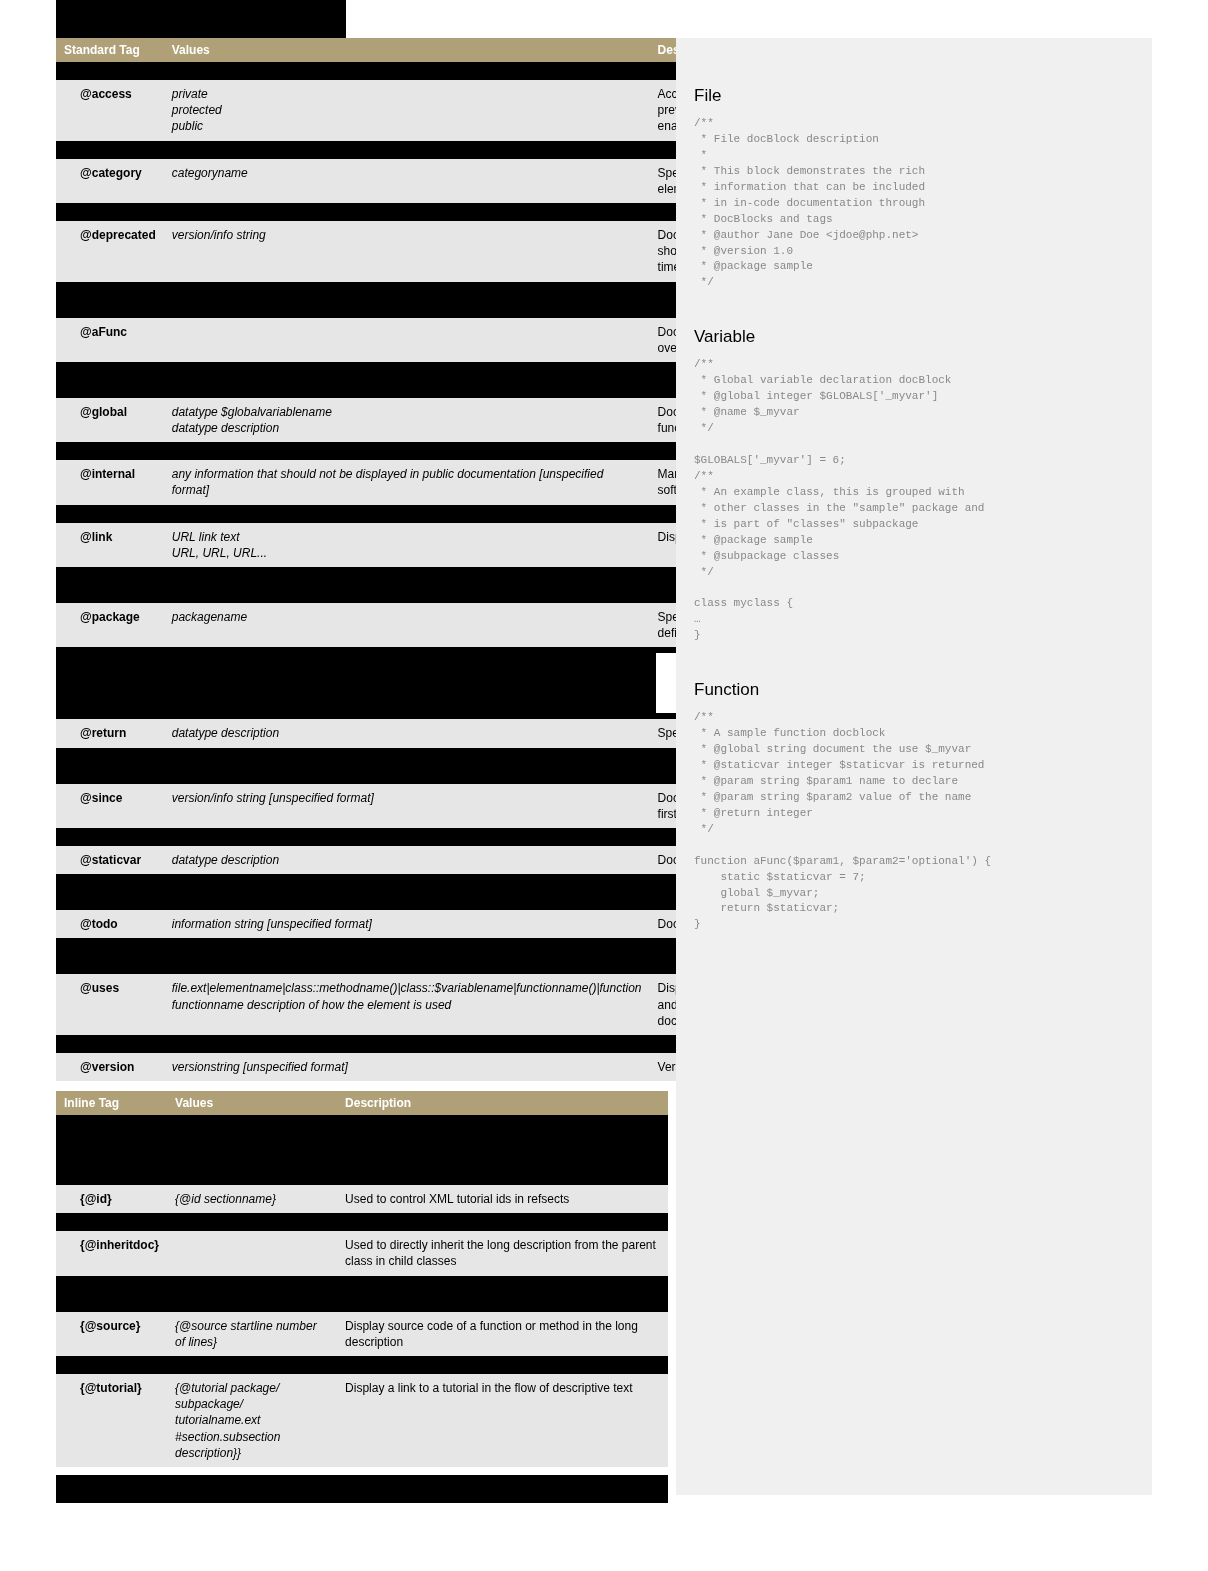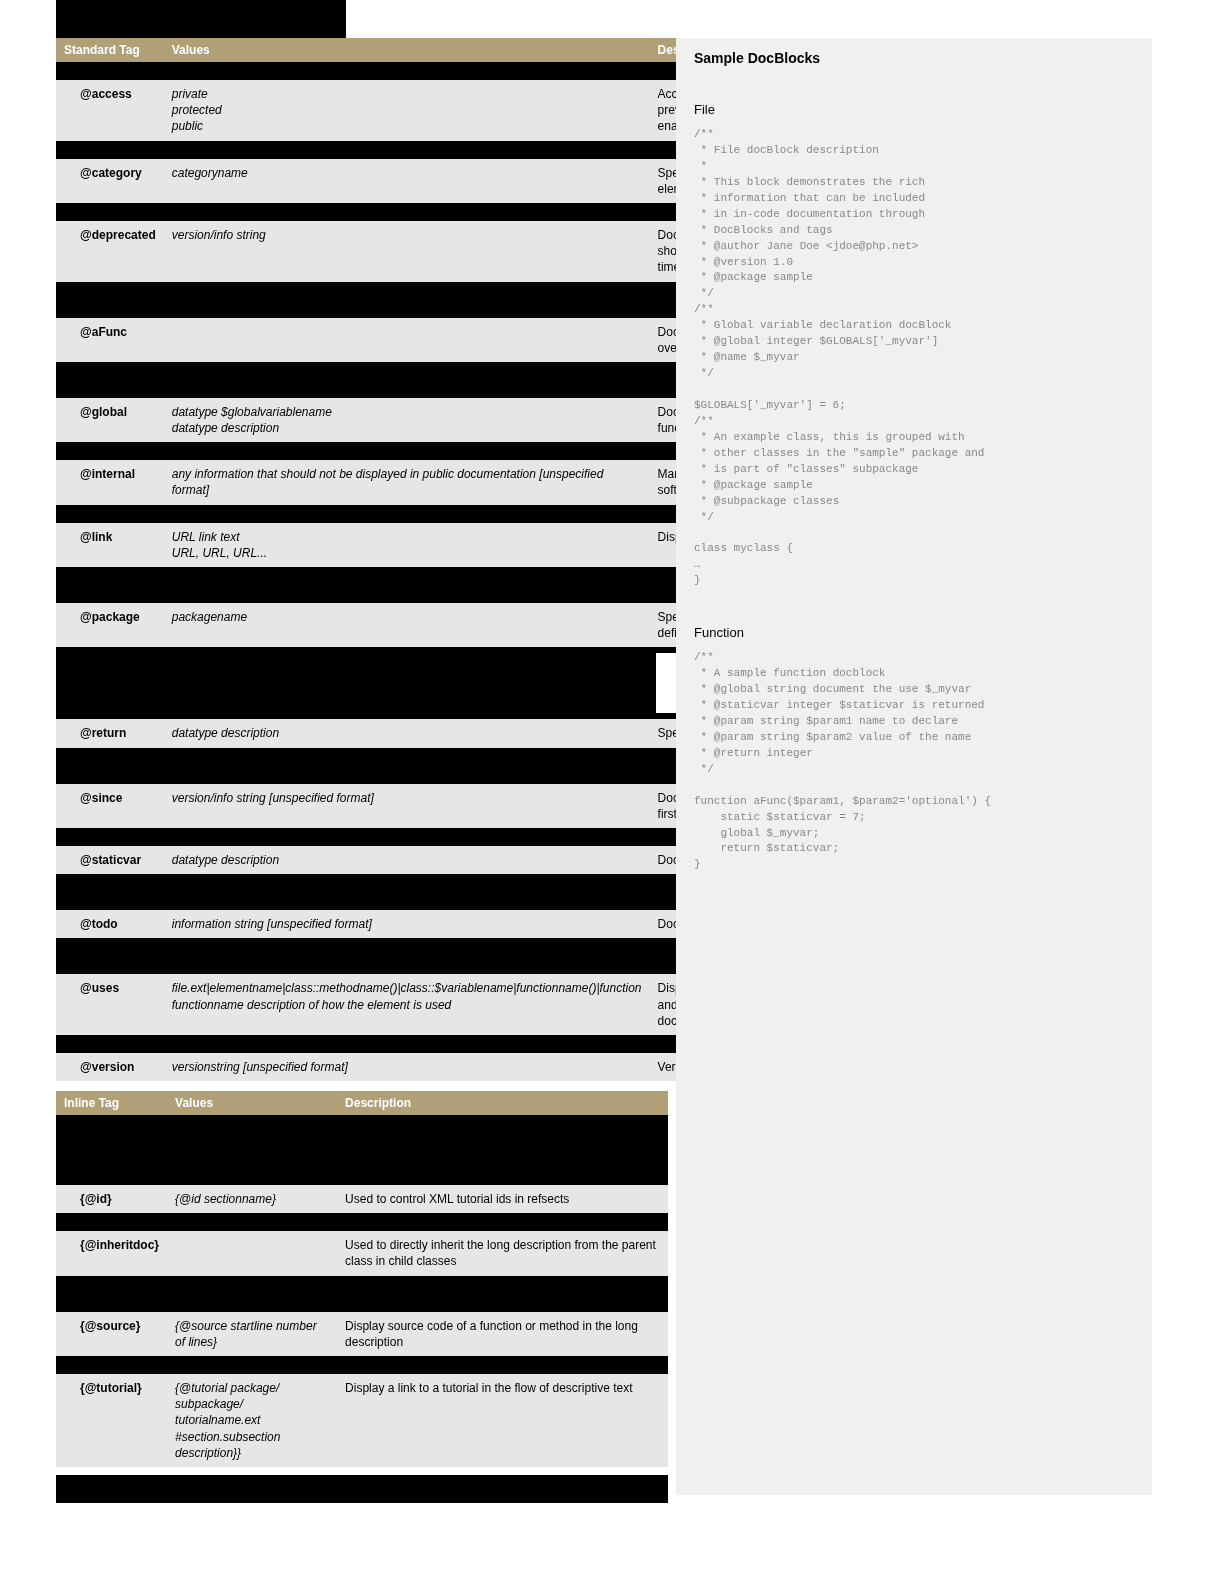--- a/index.html
+++ b/index.html
@@ -12,21 +12,21 @@
 .table td { background: #e6e6e6; padding: 6px 8px; vertical-align: top; font-size: 12px; line-height: 1.35; }
 .table td.tag { font-weight: bold; width: 100px; padding-left: 24px; }
 .table td.values { font-style: italic; width: 170px; }
 .table td.desc { }
 .table tr.blackrow td { background: #000; height: 18px; padding: 0; }
 .table tr.whitebox td.desc { background: #000; padding: 6px; }
 .table tr.whitebox td.desc .wb { background: #fff; height: 60px; width: 290px; }
 .bar-top { background: #000; height: 38px; width: 290px; }
 .bar-bottom { background: #000; height: 28px; width: 100%; margin-top: 8px; }
 .right-col h2 { font-size: 14px; font-weight: bold; margin-bottom: 24px; }
-.right-col h3 { font-size: 13px; font-weight: normal; margin: 36px 0 10px 0; }
+.right-col h3 { font-size: 17px; font-weight: normal; margin: 36px 0 10px 0; }
 .right-col pre { font-family: "Courier New", monospace; font-size: 11px; color: #888; line-height: 1.45; white-space: pre-wrap; }
 .left-col .gap { height: 10px; }
 </style>
 </head>
 <body>
 
 <div class="page">
   <div class="left-col">
     <div class="bar-top"></div>
 
@@ -201,34 +201,34 @@
             <td class="values">{@tutorial  package/  subpackage/ tutorialname.ext  #section.subsection description}}</td>
             <td class="desc">Display a link to a tutorial in the flow of descriptive text</td>
           </tr>
         </tbody>
     </table>
 
     <div class="bar-bottom"></div>
   </div>
 
   <div class="right-col">
-    <h2>Sample DocBlocks</h2>
     <div id="samples">
         <h3>File</h3>
         <pre>/**
  * File docBlock description
  *
  * This block demonstrates the rich
  * information that can be included
  * in in-code documentation through
  * DocBlocks and tags
  * @author Jane Doe &lt;jdoe@php.net&gt;
  * @version 1.0
  * @package sample
  */</pre>
+        <h3>Variable</h3>
         <pre>/**
  * Global variable declaration docBlock
  * @global integer $GLOBALS['_myvar']
  * @name $_myvar
  */
 
 $GLOBALS['_myvar'] = 6;</pre>
         <pre>/**
  * An example class, this is grouped with
  * other classes in the "sample" package and

